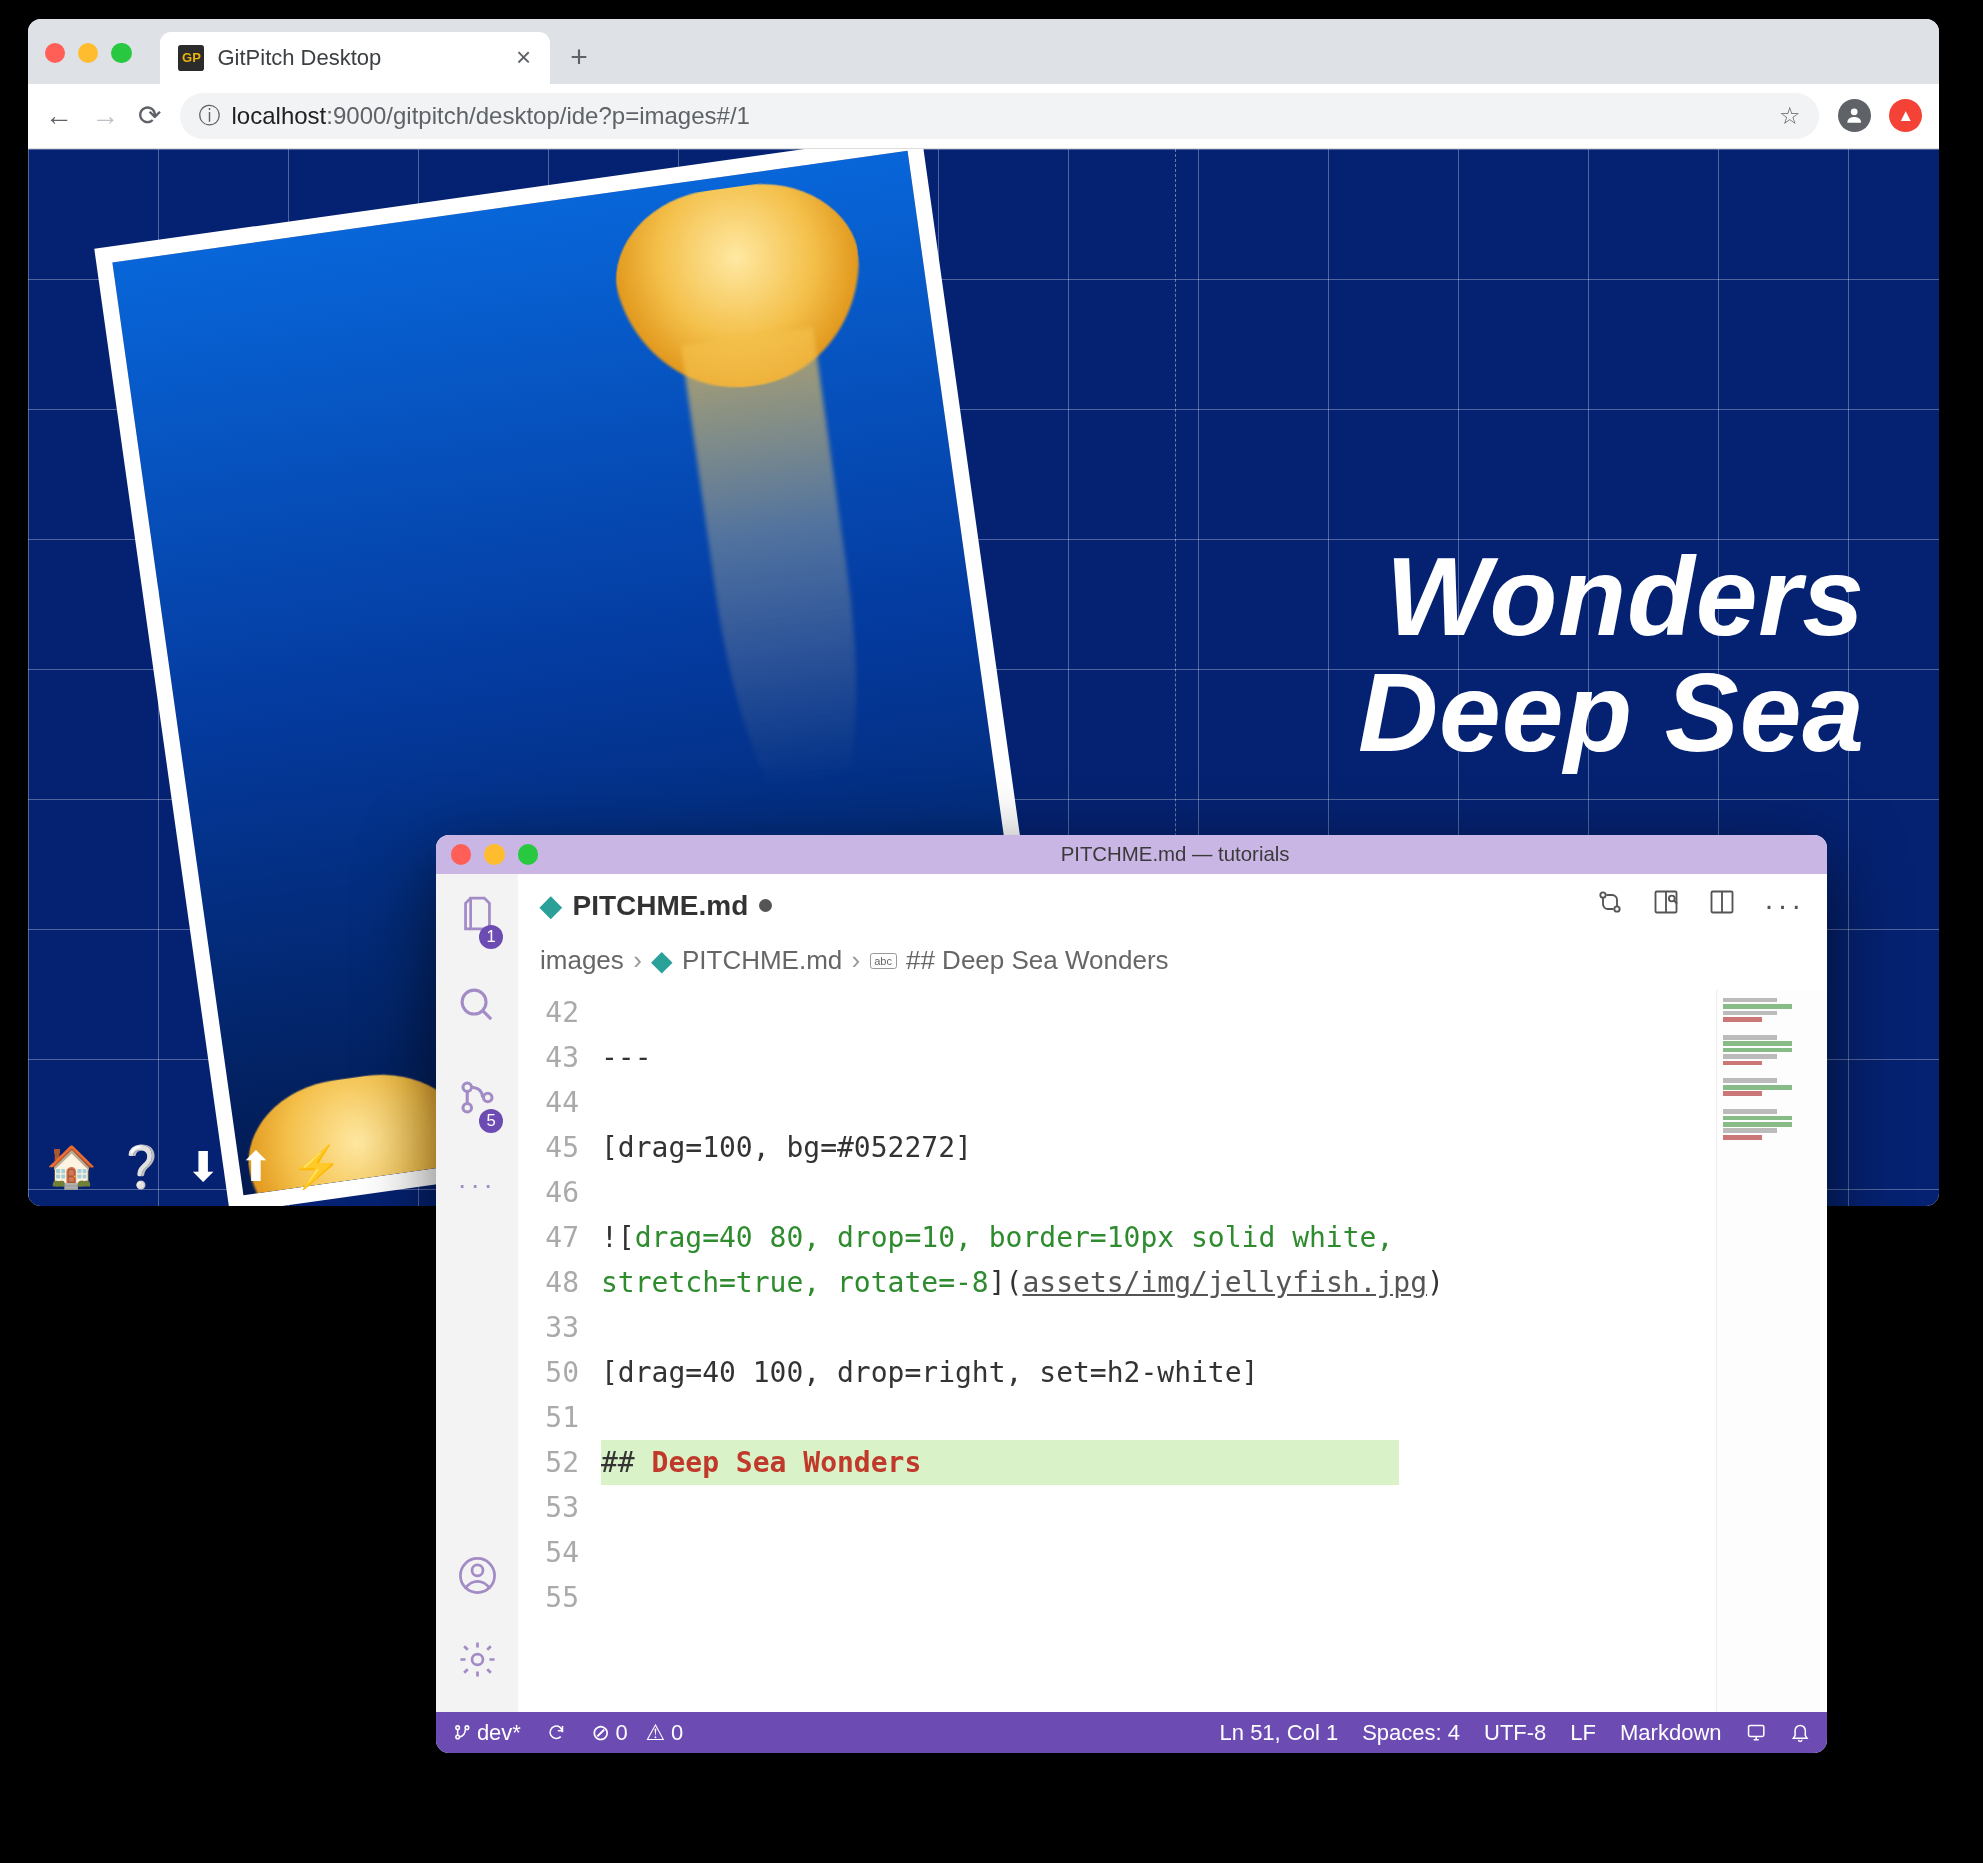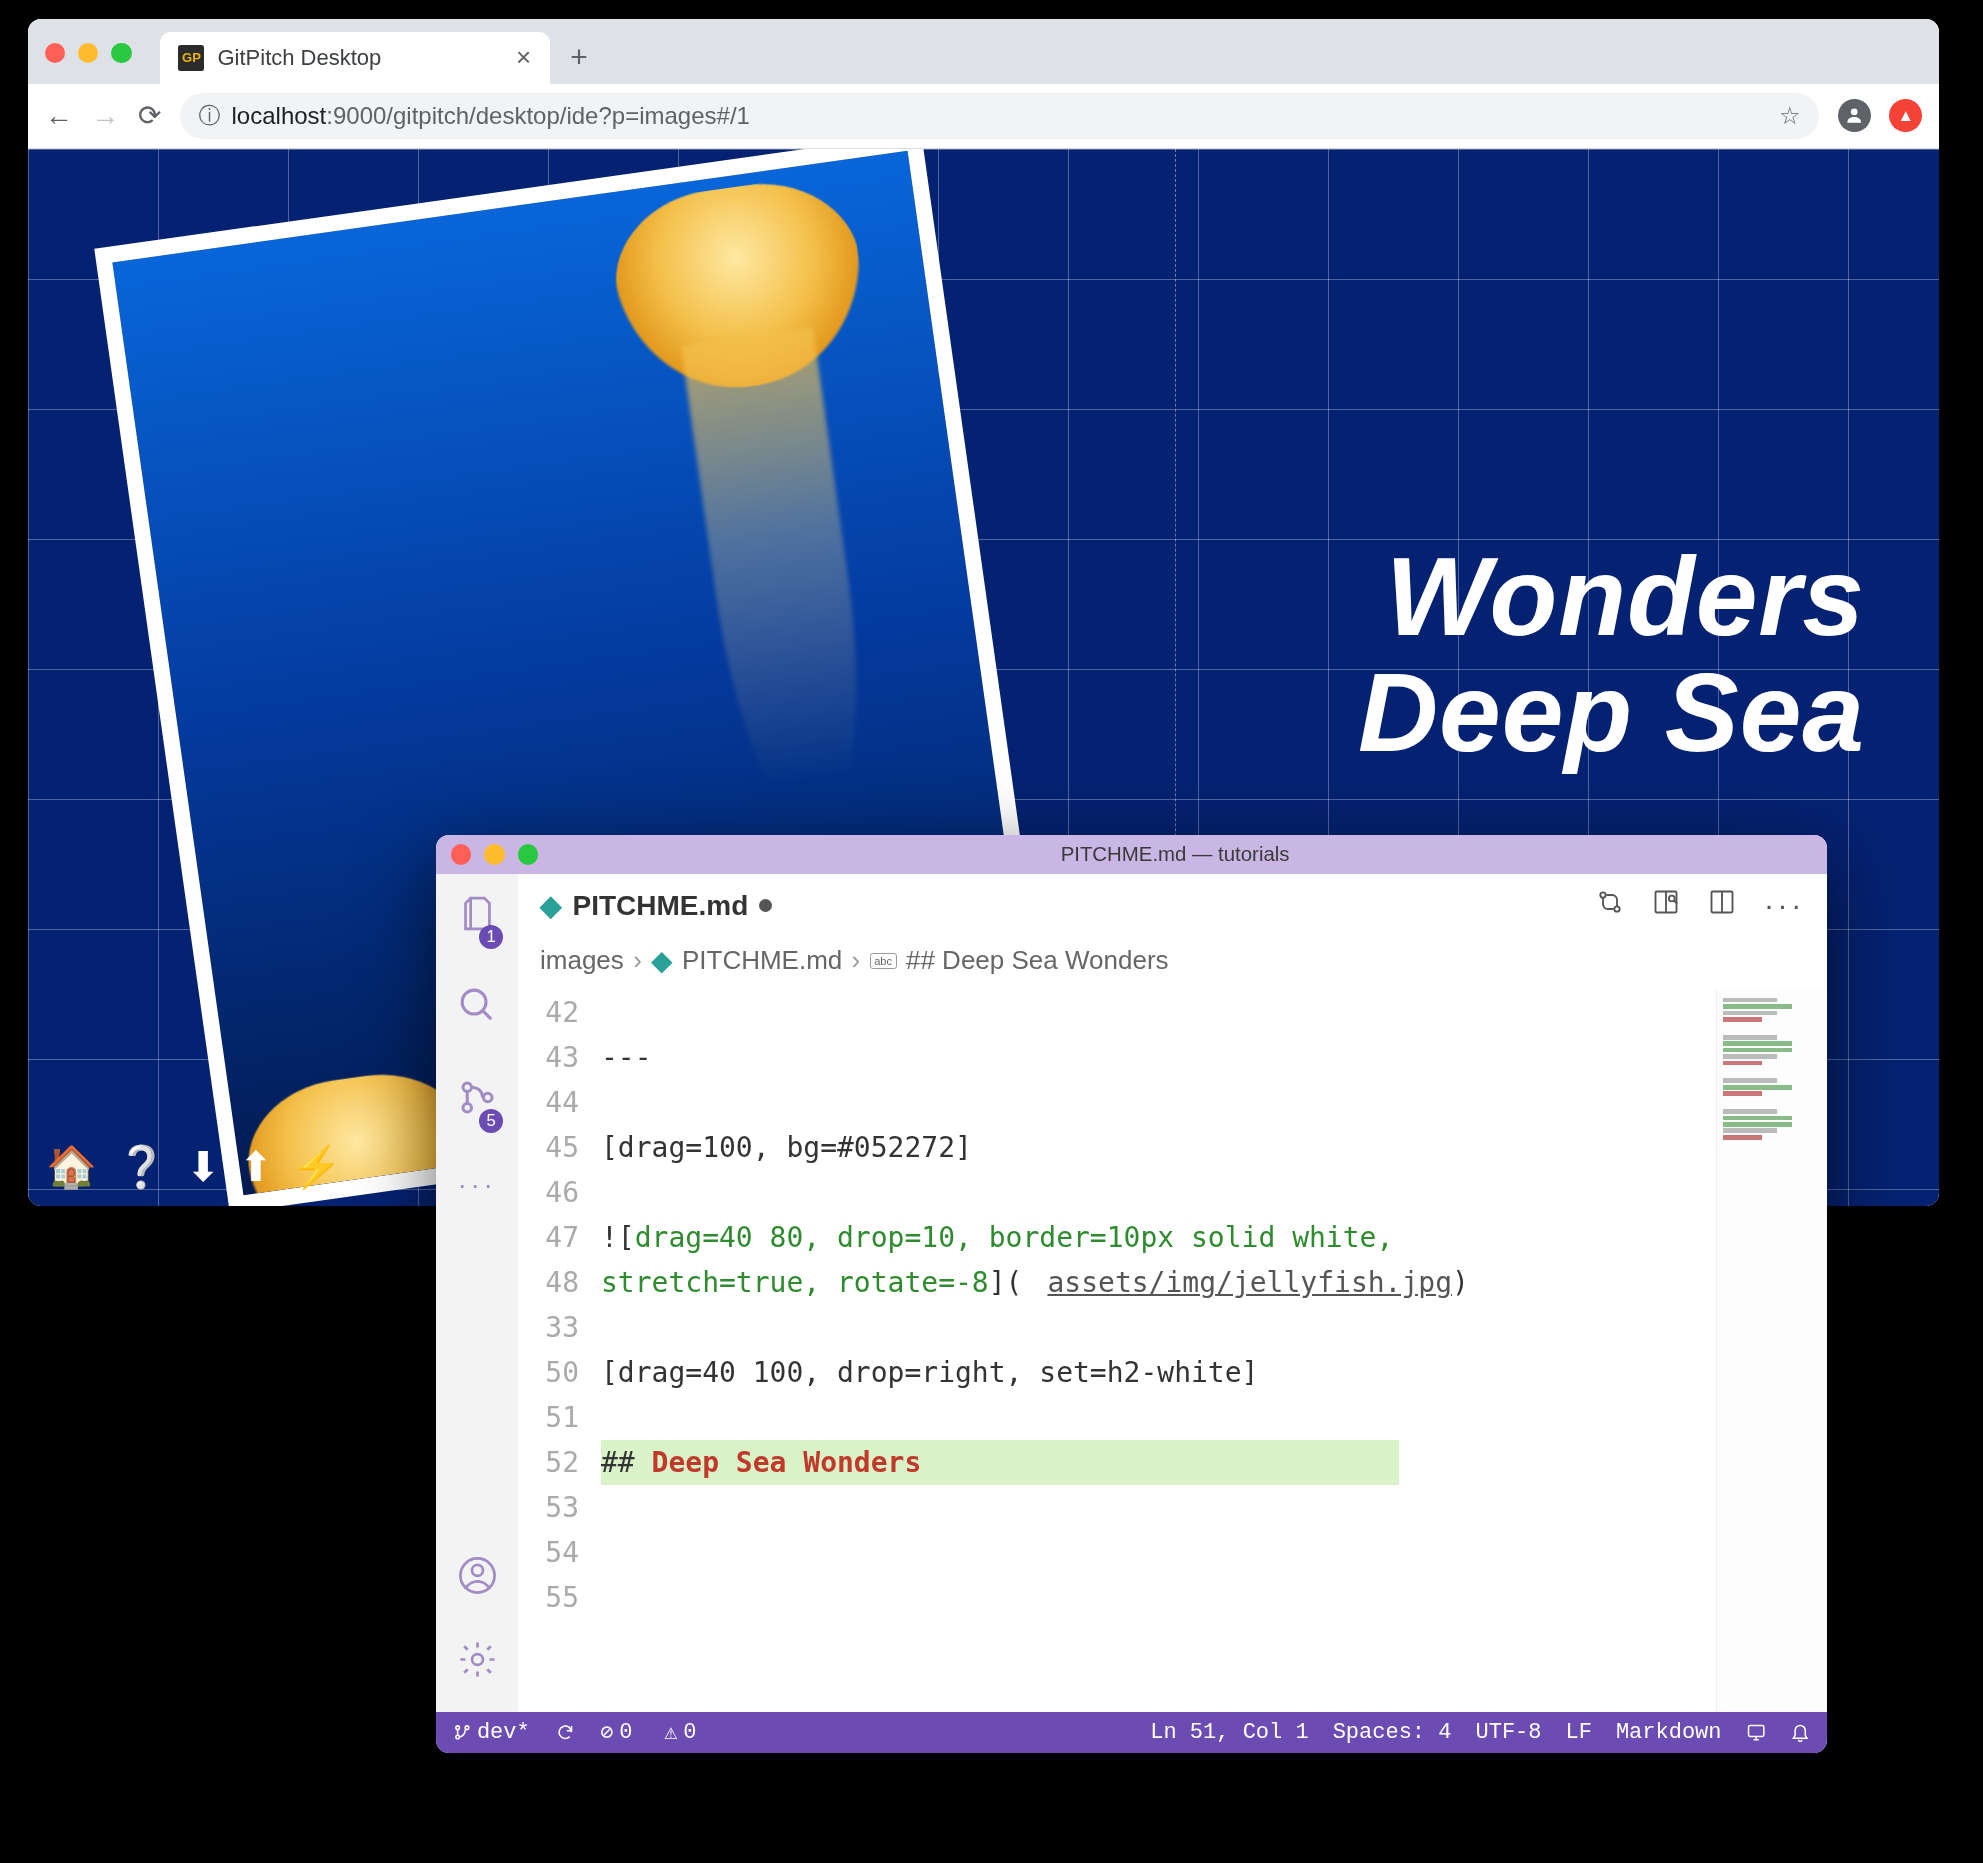--- a/index.html
+++ b/index.html
@@ -268,21 +268,21 @@
   .gutter {
     width: 83px;
     text-align: right;
     color: #aaa;
     padding-right: 22px;
     user-select: none;
   }
   .code-lines { flex:1; white-space: pre; color: #333; }
   .tok-g { color: #2e8b2e; }
   .tok-r { color: #c0392b; font-weight:600; }
-  .tok-u { text-decoration: underline; color: #555; margin-left: 25px; }
+  .tok-u { text-decoration: underline; color: #555; }
   .hl { background: #d9f2c7; display:inline-block; width: 798px; }
   .minimap {
     width: 111px;
     background: #fdfdfd;
     border-left: 0.9px solid #eee;
     font-size: 5.6px;
     line-height: 8.3px;
     color: #888;
     padding: 5.6px;
     overflow: hidden;
@@ -296,21 +296,21 @@
   .statusbar {
     height: 41px;
     background: #6c4bb3;
     color: #fff;
     display: flex;
     align-items: center;
     padding: 0 16.7px;
     font-size: 22px;
     gap: 26px;
   }
-  .sb-item { display:flex; align-items:center; gap:5.6px;font-family:Liberation Mono, monospace; }
+  .sb-item { display:flex; align-items:center; gap:5.6px; }
   .sb-right { margin-left:auto; display:flex; gap: 24px; }
 </style>
 </head>
 <body>
 
 <div class="browser">
   <div class="browser-tabs">
     <div class="traffic">
       <div class="dot r"></div>
       <div class="dot y"></div>

